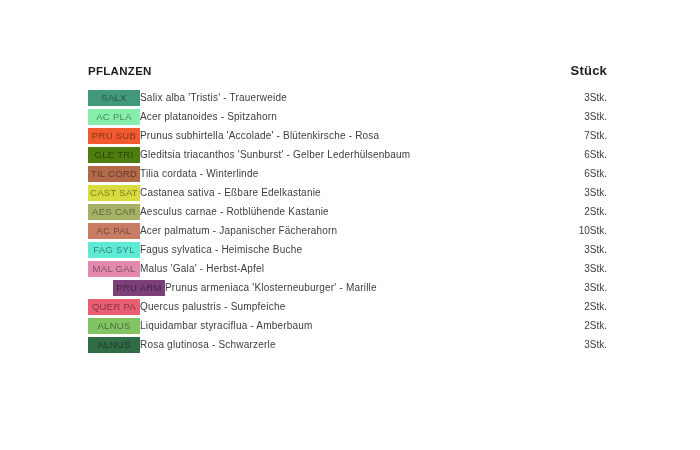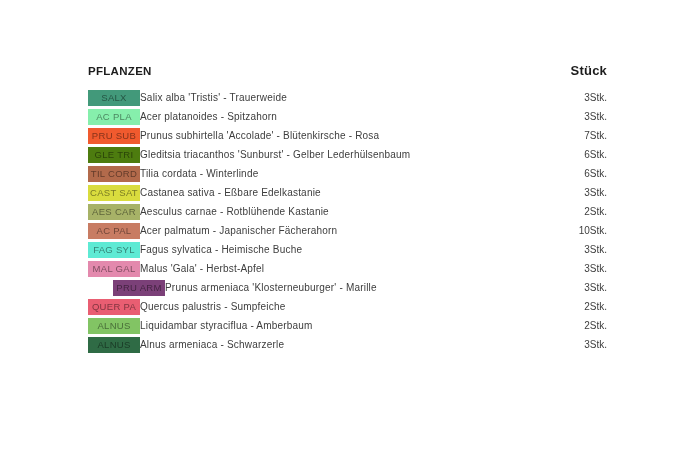--- a/index.html
+++ b/index.html
@@ -147,17 +147,17 @@
   </div>
 
   <div class="row">
     <span class="badge" style="background: rgb(130, 196, 100);">ALNUS</span>
     <span class="plant-name">Liquidambar styraciflua - Amberbaum</span>
     <span class="plant-qty">2Stk.</span>
   </div>
 
   <div class="row">
     <span class="badge" style="background: rgb(47, 107, 69);">ALNUS</span>
-    <span class="plant-name">Alnus armeniaca - Schwarzerle</span>
+    <span class="plant-name">Rosa glutinosa - Schwarzerle</span>
     <span class="plant-qty">3Stk.</span>
   </div>
 </div>
 </div>
 
 </body></html>

